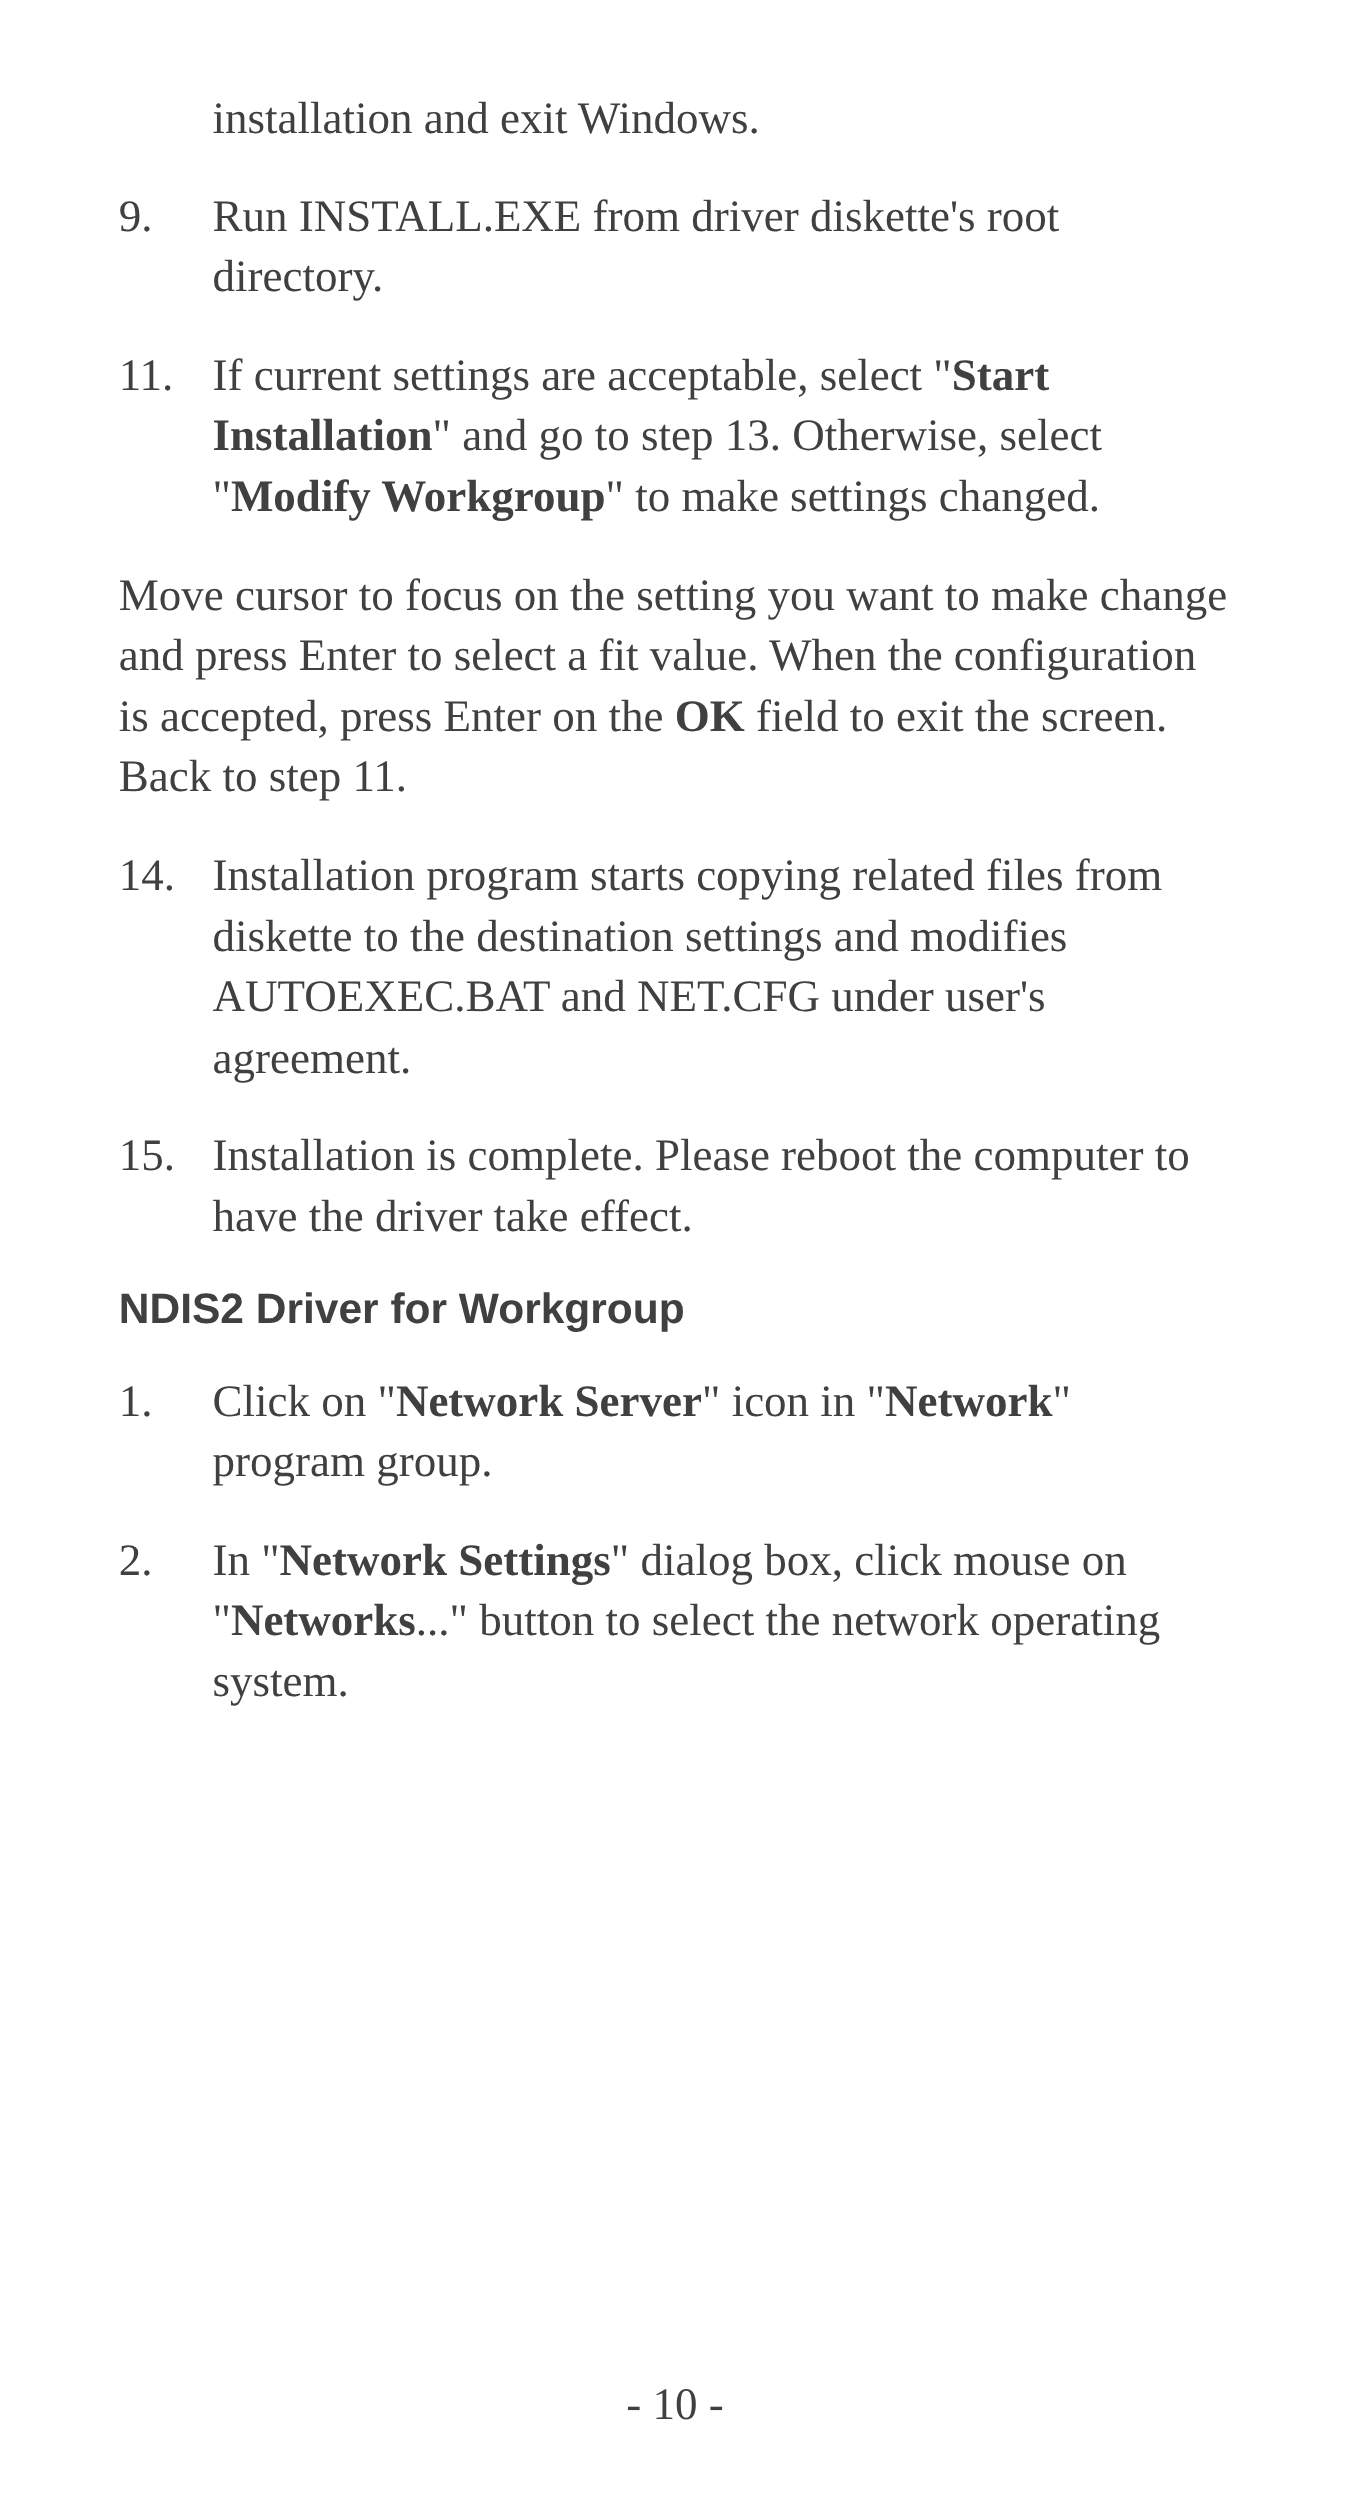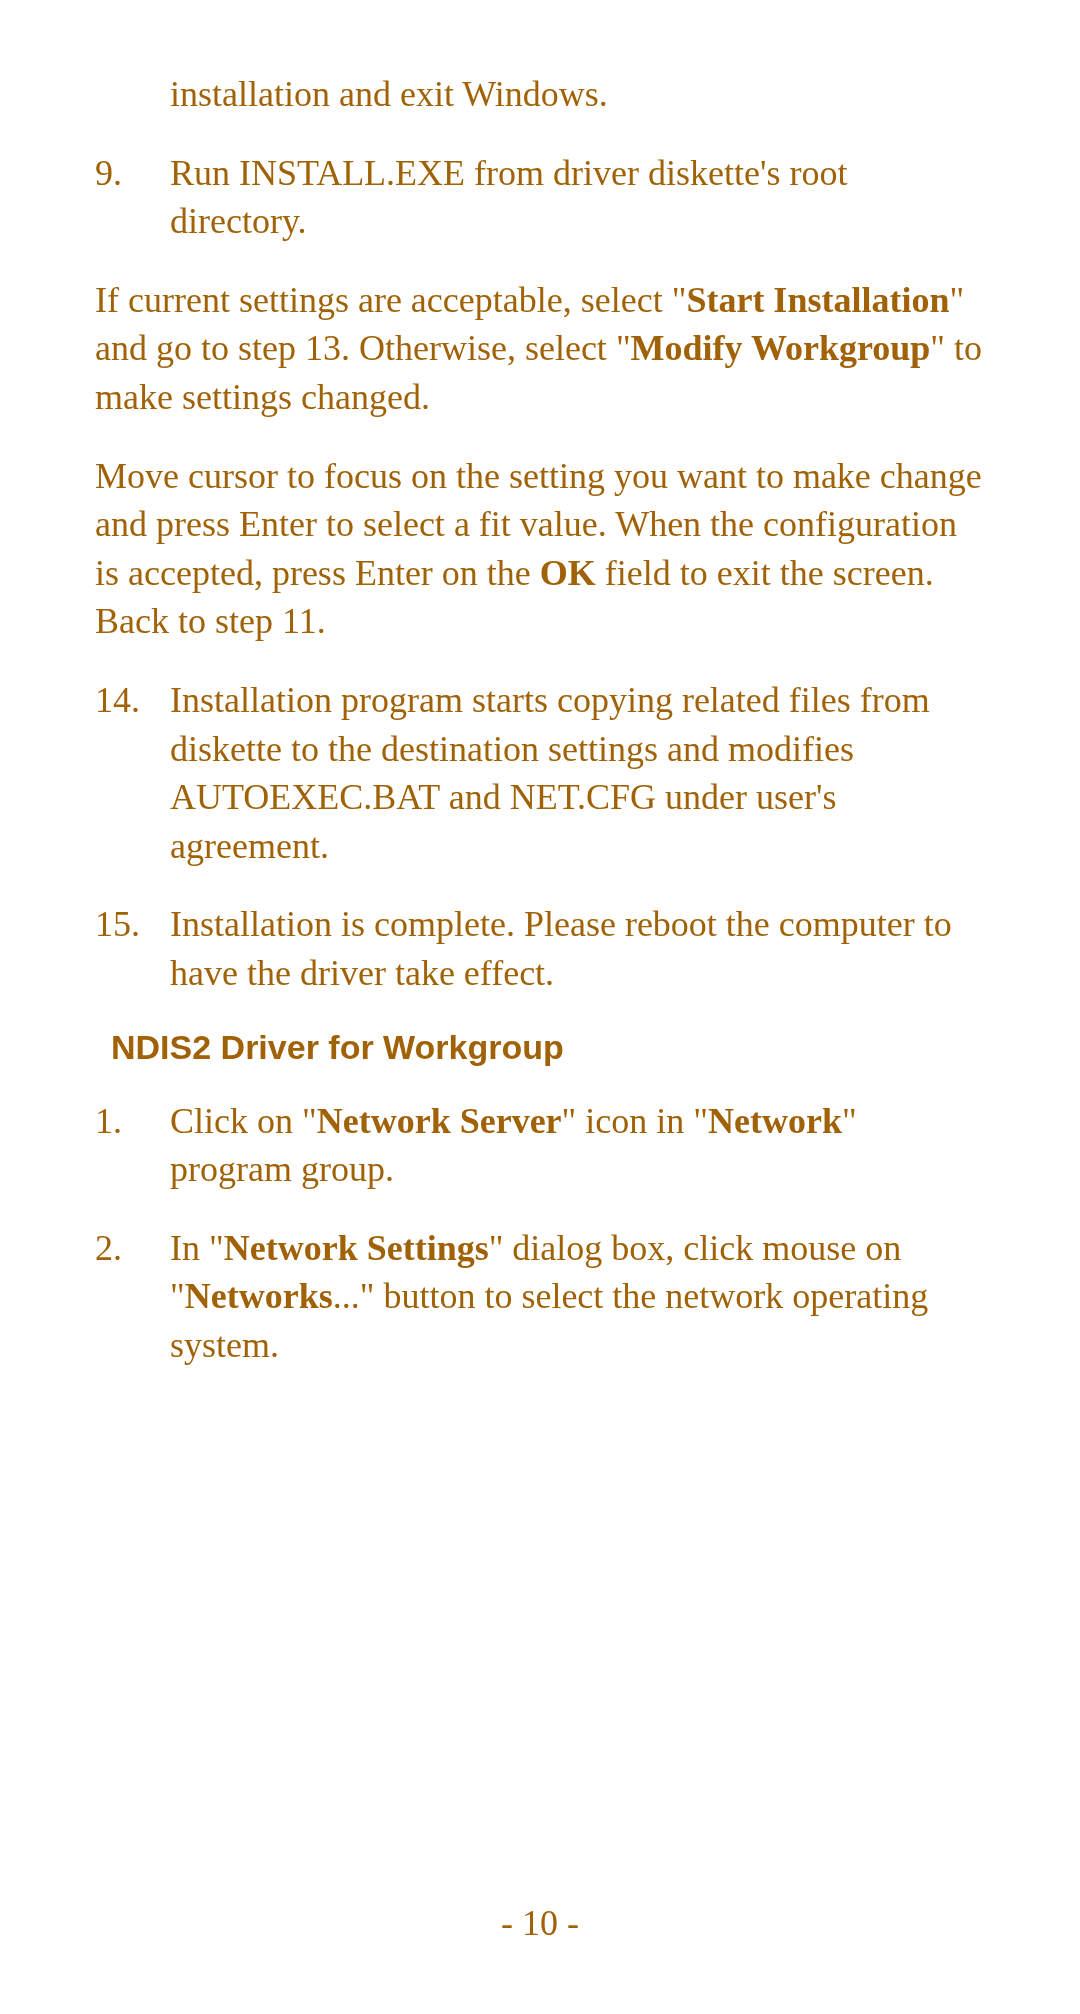--- a/index.html
+++ b/index.html
@@ -7,21 +7,21 @@
     padding: 0;
     background: #ffffff;
     width: 1080px;
   }
   .page {
     width: 1080px;
     height: 2014px;
     box-sizing: border-box;
     padding: 70px 95px 60px 95px;
     font-family: "Times New Roman", Times, serif;
-    color: #a16207;
+    color: #404040;
     position: relative;
   }
   .list {
     margin: 0;
     padding: 0;
     list-style: none;
   }
   .item {
     display: flex;
     margin-bottom: 30px;
@@ -38,21 +38,20 @@
     flex: 1;
     font-size: 36px;
     line-height: 1.35;
   }
   .section-title {
     font-family: Arial, Helvetica, sans-serif;
     font-weight: bold;
     font-size: 34px;
     margin-top: 22px;
     margin-bottom: 30px;
-    margin-left: 16px;
   }
   .page-number {
     position: absolute;
     left: 0;
     right: 0;
     bottom: 70px;
     text-align: center;
     font-size: 36px;
   }
   b { font-weight: bold; }
@@ -67,20 +66,21 @@
     <li class="item">
       <span class="num"></span>
       <span class="body">installation and exit Windows.</span>
     </li>
 
     <li class="item">
       <span class="num">9.</span>
       <span class="body">Run INSTALL.EXE from driver diskette's root directory.</span>
     </li>
     <li class="item">
+      <span class="num">11.</span>
       <span class="body">If current settings are acceptable, select "<b>Start Installation</b>" and go to step 13. Otherwise, select "<b>Modify Workgroup</b>" to make settings changed.</span>
     </li>
     <li class="item">
       <span class="body">Move cursor to focus on the setting you want to make change and press Enter to select a fit value. When the configuration is accepted, press Enter on the <b>OK</b> field to exit the screen. Back to step 11.</span>
     </li>
     <li class="item">
       <span class="num">14.</span>
       <span class="body">Installation program starts copying related files from diskette to the destination settings and modifies AUTOEXEC.BAT and NET.CFG under user's agreement.</span>
     </li>
     <li class="item">

